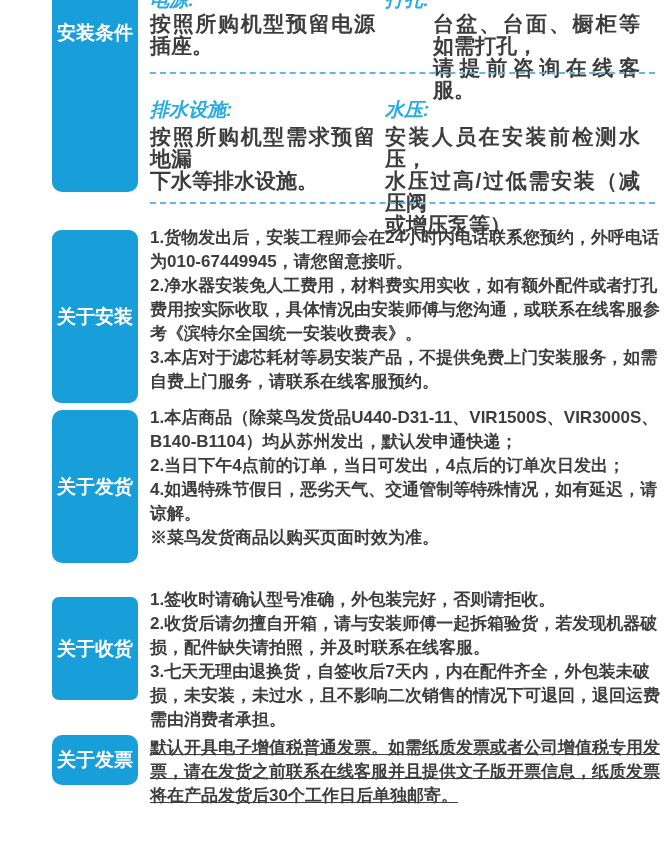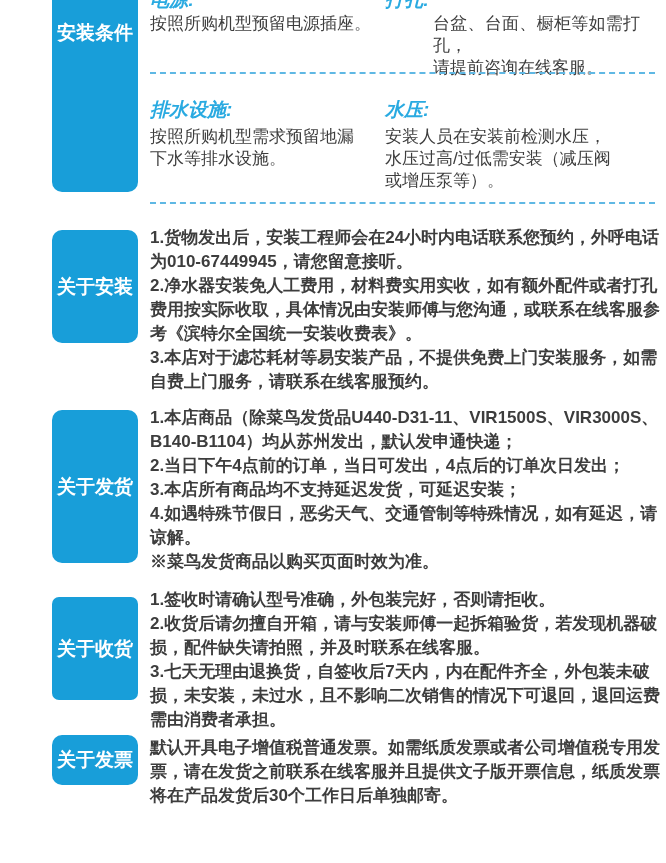--- a/index.html
+++ b/index.html
@@ -27,21 +27,21 @@
   
   .cond-col{position:absolute;}
   .cond-heading{
     position:absolute;left:0;
     color:var(--heading,#29aae1);
     font-size:19px;font-weight:700;line-height:24px;white-space:nowrap;font-style:italic;
   }
   .cond-body{
     position:absolute;left:0;right:7px;
     color:var(--text,#3d3d3d);
-    font-size:17px;font-weight:400;line-height:22px;
+    font-size:21px;font-weight:700;line-height:22px;
     white-space:pre-line;text-align:justify;
   }
   .dash-divider{
     position:absolute;left:150px;width:505px;height:0;
     border-top:2px dashed var(--dash,#5fb8e4);
   }
   
   .text-block{
     position:absolute;left:150px;width:512px;
     color:var(--text,#3d3d3d);
@@ -74,60 +74,59 @@
 请提前咨询在线客服。</div>
     <div class="cond-heading" style="top:98px;">水压:</div>
     <div class="cond-body" style="top:126px;">安装人员在安装前检测水压，
 水压过高/过低需安装（减压阀
 或增压泵等）。</div>
   </div>
 
   <div class="dash-divider" style="top:72px;"></div>
   <div class="dash-divider" style="top:202px;"></div>
 
-  <div class="label-box" style="top:230px;height:113px;">
+  <div class="label-box" style="top:230px;height:173px;border-radius:9px;">
     <span>关于安装</span>
   </div>
   <div class="text-block" style="top:226px;">
     <p>1.货物发出后，安装工程师会在24小时内电话联系您预约，外呼电话
 为010-67449945，请您留意接听。</p>
     <p>2.净水器安装免人工费用，材料费实用实收，如有额外配件或者打孔
 费用按实际收取，具体情况由安装师傅与您沟通，或联系在线客服参
 考《滨特尔全国统一安装收费表》。</p>
     <p>3.本店对于滤芯耗材等易安装产品，不提供免费上门安装服务，如需
 自费上门服务，请联系在线客服预约。</p>
   </div>
 
   <div class="label-box" style="top:410px;height:153px;">
     <span>关于发货</span>
   </div>
   <div class="text-block" style="top:406px;">
     <p>1.本店商品（除菜鸟发货品U440-D31-11、VIR1500S、VIR3000S、
 B140-B1104）均从苏州发出，默认发申通快递；</p>
     <p>2.当日下午4点前的订单，当日可发出，4点后的订单次日发出；</p>
-    <p>3.本店所有商品均不支持延迟发货，可延迟安装；</p>
     <p>4.如遇特殊节假日，恶劣天气、交通管制等特殊情况，如有延迟，请
 谅解。</p>
     <p>※菜鸟发货商品以购买页面时效为准。</p>
   </div>
 
   <div class="label-box" style="top:597px;height:103px;border-radius:7px;">
     <span>关于收货</span>
   </div>
   <div class="text-block" style="top:588px;">
     <p>1.签收时请确认型号准确，外包装完好，否则请拒收。</p>
     <p>2.收货后请勿擅自开箱，请与安装师傅一起拆箱验货，若发现机器破
 损，配件缺失请拍照，并及时联系在线客服。</p>
     <p>3.七天无理由退换货，自签收后7天内，内在配件齐全，外包装未破
 损，未安装，未过水，且不影响二次销售的情况下可退回，退回运费
 需由消费者承担。</p>
   </div>
 
   <div class="label-box" style="top:735px;height:50px;">
     <span>关于发票</span>
   </div>
-  <div class="text-block" style="top:736px;">
+  <div class="text-block" style="top:736px;text-decoration:underline;">
     <p>默认开具电子增值税普通发票。如需纸质发票或者公司增值税专用发
 票，请在发货之前联系在线客服并且提供文子版开票信息，纸质发票
 将在产品发货后30个工作日后单独邮寄。</p>
   </div>
 
 </div>
 
 </body></html>

